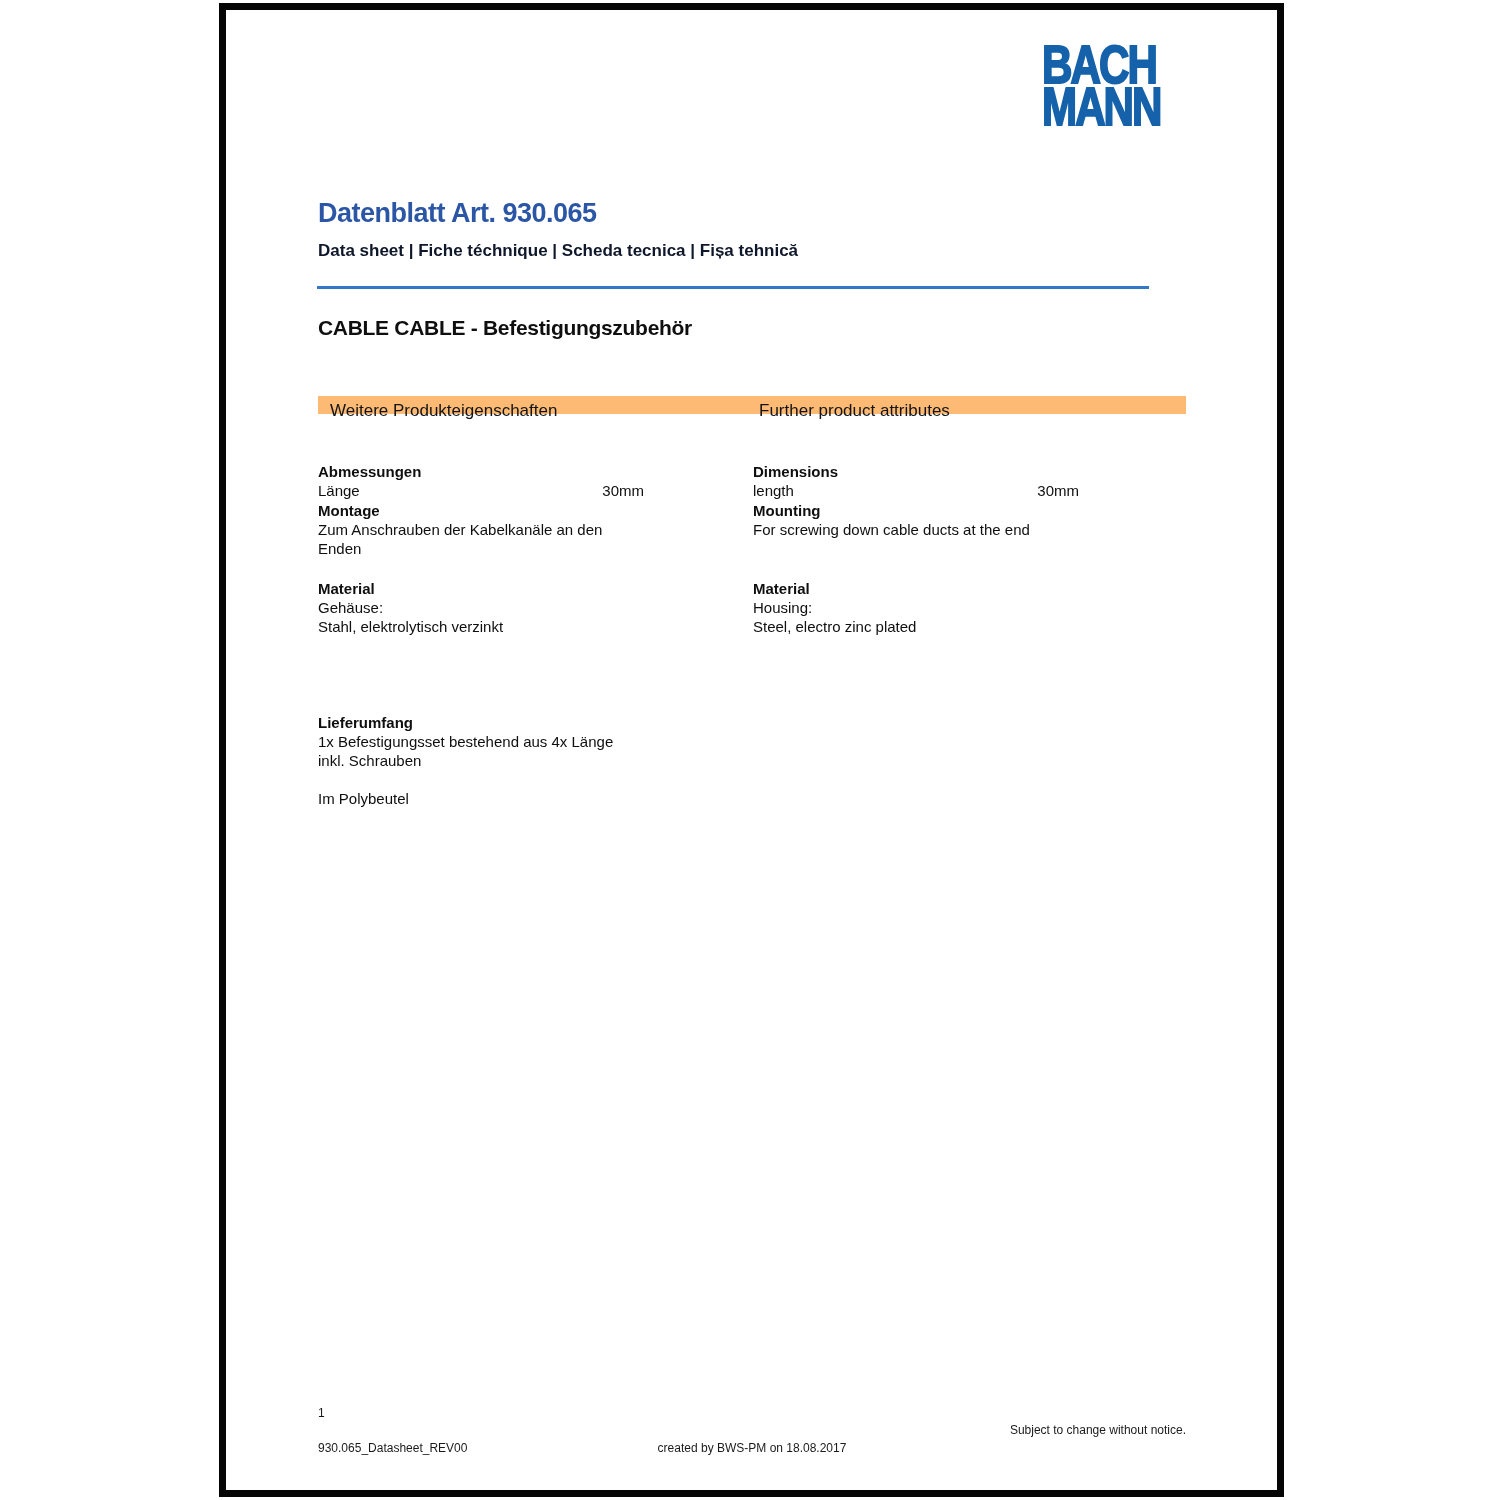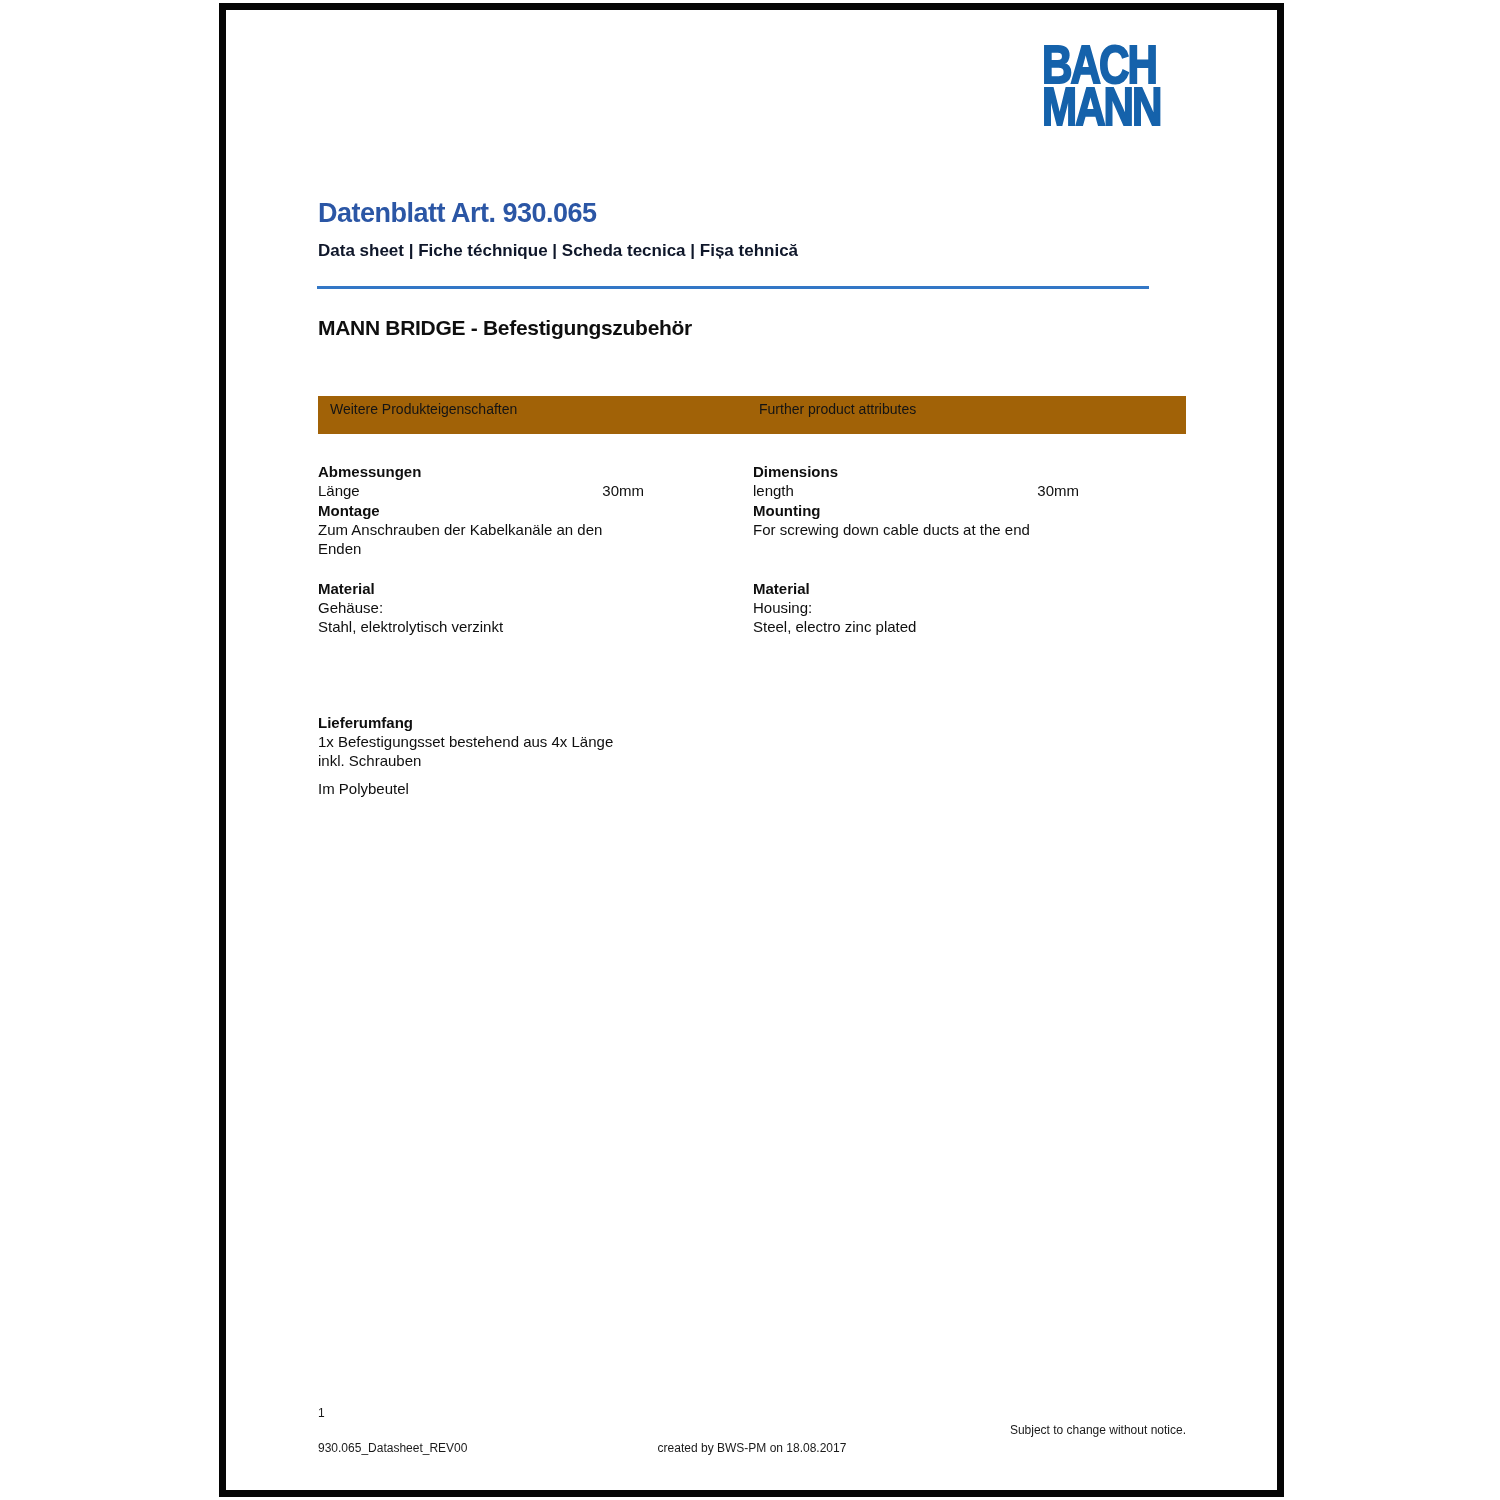--- a/index.html
+++ b/index.html
@@ -75,23 +75,23 @@
     font-weight: bold;
     letter-spacing: -0.3px;
     color: #0f0f0f;
   }
   
   .section-bar {
     position: absolute;
     left: 92px;
     top: 386px;
     width: 868px;
-    height: 38px;
-    background: #a16207;
-    font-size: 14px;
+    height: 18px;
+    background: #fdba74;
+    font-size: 17px;
     color: #141414;
   }
   .section-bar .bar-de {
     position: absolute;
     left: 12px;
     top: 5px;
   }
   .section-bar .bar-en {
     position: absolute;
     left: 441px;
@@ -110,21 +110,21 @@
   .t1 { top: 452px; }
   .t2 { top: 491px; }
   .t3 { top: 569px; }
   .t4 { top: 703px; }
   .b-label { font-weight: bold; }
   .kv {
     display: flex;
     justify-content: space-between;
     width: 326px;
   }
-  .gap-line { margin-top: 9px; }
+  .gap-line { margin-top: 19px; }
   
   .f {
     position: absolute;
     font-size: 12px;
     line-height: 15px;
     color: #1a1a1a;
   }
   .f-pageno { left: 92px; top: 1396px; }
   .f-docref { left: 92px; top: 1431px; }
   .f-created {
@@ -149,21 +149,21 @@
 
     <div class="logo">
       <div>BACH</div>
       <div>MANN</div>
     </div>
 
     <h1 class="doc-title">Datenblatt Art. 930.065</h1>
     <div class="doc-subtitle">Data sheet | Fiche téchnique | Scheda tecnica | Fișa tehnică</div>
     <div class="blue-rule"></div>
 
-    <h2 class="product-title">MANN BRIDGE - Befestigungszubehör</h2>
+    <h2 class="product-title">CABLE CABLE - Befestigungszubehör</h2>
 
     <div class="section-bar">
       <span class="bar-de">Weitere Produkteigenschaften</span>
       <span class="bar-en">Further product attributes</span>
     </div>
 
     <div class="block col-de t1">
       <div class="b-label">Abmessungen</div>
       <div class="kv">
         <span>Länge</span>

